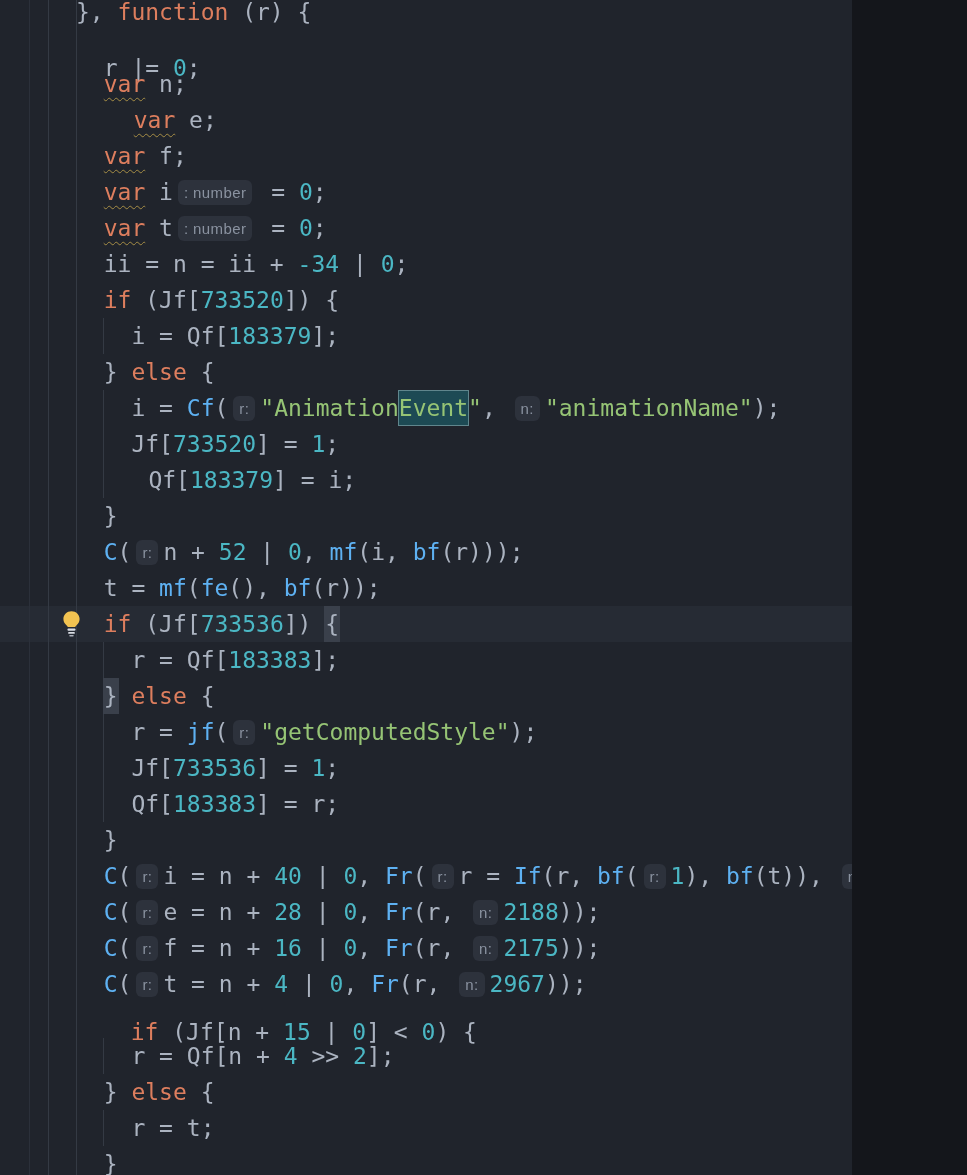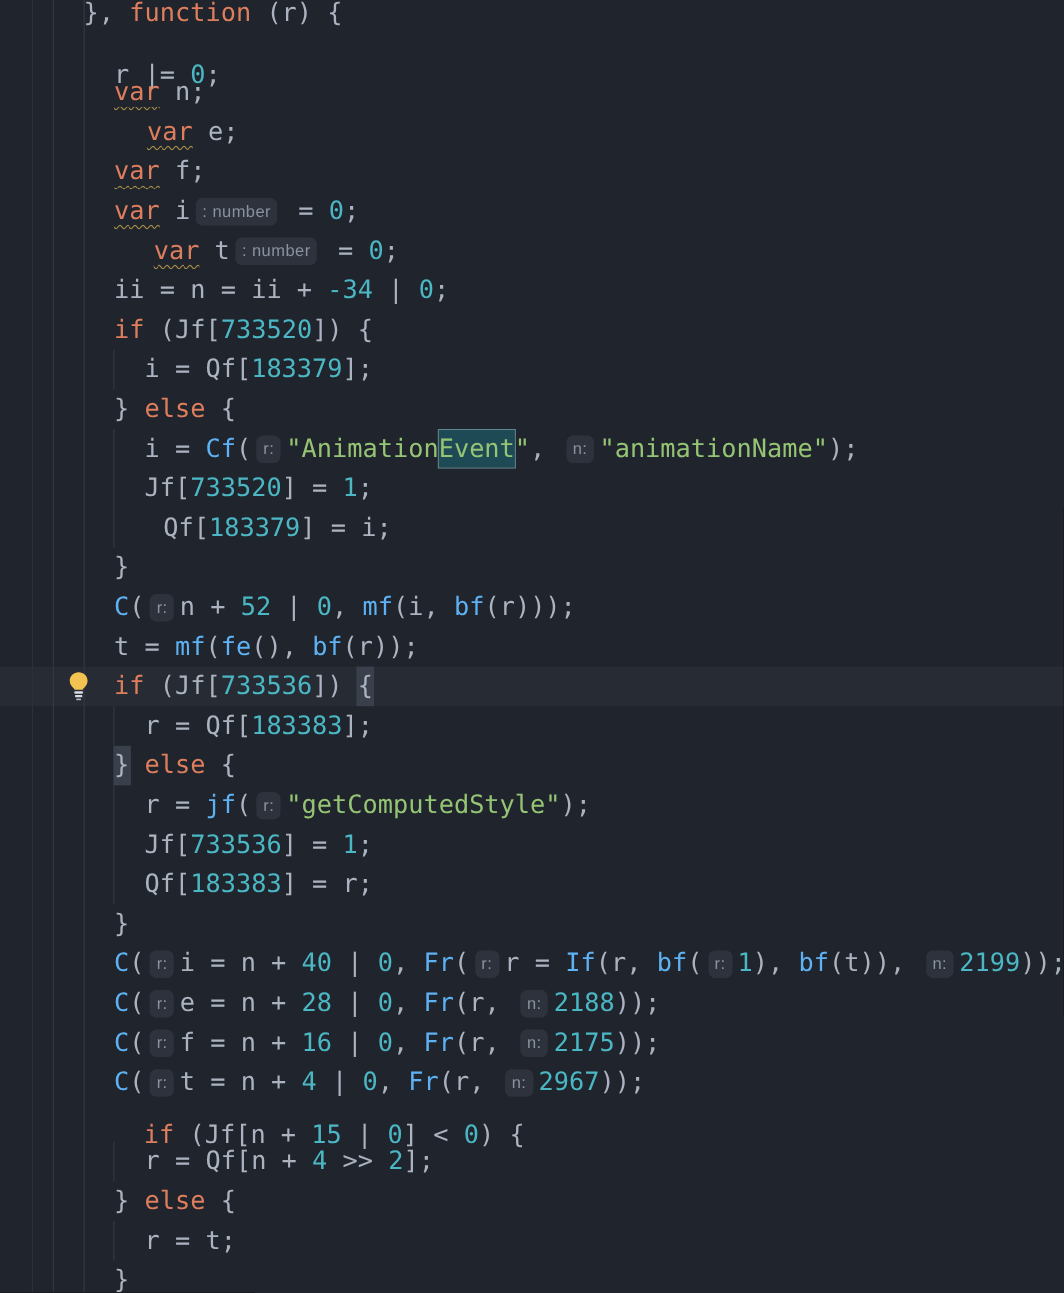--- a/index.html
+++ b/index.html
@@ -1,17 +1,17 @@
 <!DOCTYPE html>
 <html style="--bg: #20242c; --currentLine: #262b34; --guide: #343a44; --guideFaint: #2b303a; --plain: #abb3c0; --kw: #dd7e5e; --num: #4bb7c4; --str: #96c475; --fn: #5eb1f2; --chipBg: #2d323c; --chipText: #8a92a0; --occBg: #1d4a54; --occBorder: #60868d; --brBg: #3a404b; --squiggle: #a58d45; --bulb: #f2c351;"><head>
 <meta charset="utf-8">
 <style>
   html,body{margin:0;padding:0;background:#14161b;}
   .screen{
-    position:relative;width:967px;height:1175px;overflow:hidden;
+    position:relative;width:852px;height:1175px;overflow:hidden;
     background:var(--bg,#20242c);
     font-family:"DejaVu Sans Mono",monospace;
   }
   .current-line{position:absolute;left:0;width:967px;height:36px;background:var(--currentLine,#262b34);}
   .guide{position:absolute;width:1px;background:var(--guide,#343a44);}
   .guide.faint{background:var(--guideFaint,#2b303a);}
   .code-line{
     position:absolute;left:76px;height:36px;line-height:36px;
     white-space:pre;font-size:23px;color:var(--plain,#abb3c0);
   }
@@ -51,21 +51,21 @@
       <div class="guide" style="left: 103px; top: 1038px; height: 36px;"></div>
       <div class="guide" style="left: 103px; top: 1110px; height: 36px;"></div>
     </div>
   <div id="code-layer">
       <div class="code-line" style="top: -6px;"><span></span><span class="tk-p">}, </span><span class="tk-k">function</span><span class="tk-p"> (r) {</span></div>
       <div class="code-line" style="top: 30px; margin-top: 20px;"><span>  </span><span class="tk-p">r |= </span><span class="tk-n">0</span><span class="tk-p">;</span></div>
       <div class="code-line" style="top: 66px;"><span>  </span><span class="tk-k squiggle">var</span><span class="tk-p"> n;</span></div>
       <div class="code-line" style="top: 102px; margin-left: 30px;"><span>  </span><span class="tk-k squiggle">var</span><span class="tk-p"> e;</span></div>
       <div class="code-line" style="top: 138px;"><span>  </span><span class="tk-k squiggle">var</span><span class="tk-p"> f;</span></div>
       <div class="code-line" style="top: 174px;"><span>  </span><span class="tk-k squiggle">var</span><span class="tk-p"> i</span><span class="chip">: number</span><span class="tk-p"> = </span><span class="tk-n">0</span><span class="tk-p">;</span></div>
-      <div class="code-line" style="top: 210px; margin-left: 36px;"><span>  </span><span class="tk-k squiggle">var</span><span class="tk-p"> t</span><span class="chip">: number</span><span class="tk-p"> = </span><span class="tk-n">0</span><span class="tk-p">;</span></div>
+      <div class="code-line" style="top: 210px;"><span>  </span><span class="tk-k squiggle">var</span><span class="tk-p"> t</span><span class="chip">: number</span><span class="tk-p"> = </span><span class="tk-n">0</span><span class="tk-p">;</span></div>
       <div class="code-line" style="top: 246px;"><span>  </span><span class="tk-p">ii = n = ii + </span><span class="tk-n">-34</span><span class="tk-p"> | </span><span class="tk-n">0</span><span class="tk-p">;</span></div>
       <div class="code-line" style="top: 282px;"><span>  </span><span class="tk-k">if</span><span class="tk-p"> (Jf[</span><span class="tk-n">733520</span><span class="tk-p">]) {</span></div>
       <div class="code-line" style="top: 318px;"><span>    </span><span class="tk-p">i = Qf[</span><span class="tk-n">183379</span><span class="tk-p">];</span></div>
       <div class="code-line" style="top: 354px;"><span>  </span><span class="tk-p">} </span><span class="tk-k">else</span><span class="tk-p"> {</span></div>
       <div class="code-line" style="top: 390px;"><span>    </span><span class="tk-p">i = </span><span class="tk-f">Cf</span><span class="tk-p">(</span><span class="chip">r:</span><span class="tk-s">"Animation</span><span class="tk-s m-occ">Event</span><span class="tk-s">"</span><span class="tk-p">, </span><span class="chip">n:</span><span class="tk-s">"animationName"</span><span class="tk-p">);</span></div>
       <div class="code-line" style="top: 426px;"><span>    </span><span class="tk-p">Jf[</span><span class="tk-n">733520</span><span class="tk-p">] = </span><span class="tk-n">1</span><span class="tk-p">;</span></div>
       <div class="code-line" style="top: 462px; padding-left: 17px;"><span>    </span><span class="tk-p">Qf[</span><span class="tk-n">183379</span><span class="tk-p">] = i;</span></div>
       <div class="code-line" style="top: 498px;"><span>  </span><span class="tk-p">}</span></div>
       <div class="code-line" style="top: 534px;"><span>  </span><span class="tk-f">C</span><span class="tk-p">(</span><span class="chip">r:</span><span class="tk-p">n + </span><span class="tk-n">52</span><span class="tk-p"> | </span><span class="tk-n">0</span><span class="tk-p">, </span><span class="tk-f">mf</span><span class="tk-p">(i, </span><span class="tk-f">bf</span><span class="tk-p">(r)));</span></div>
       <div class="code-line" style="top: 570px;"><span>  </span><span class="tk-p">t = </span><span class="tk-f">mf</span><span class="tk-p">(</span><span class="tk-f">fe</span><span class="tk-p">(), </span><span class="tk-f">bf</span><span class="tk-p">(r));</span></div>

